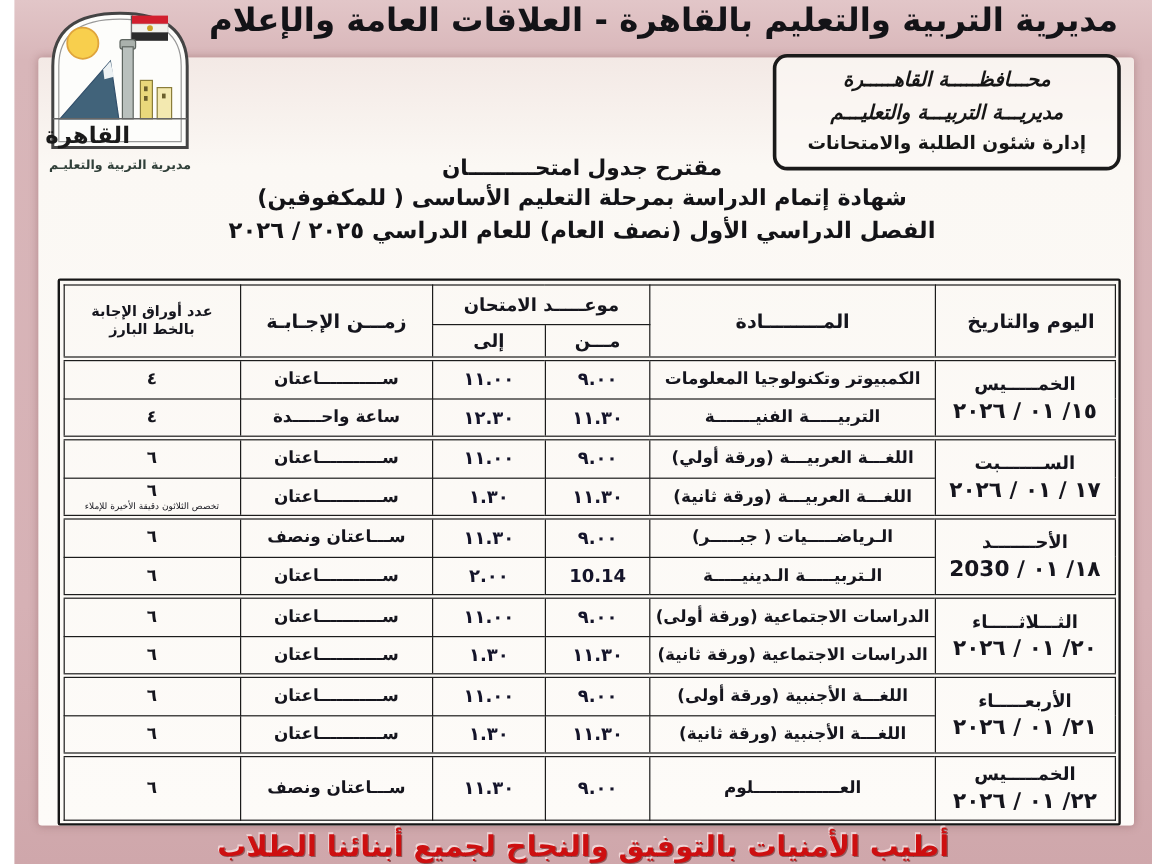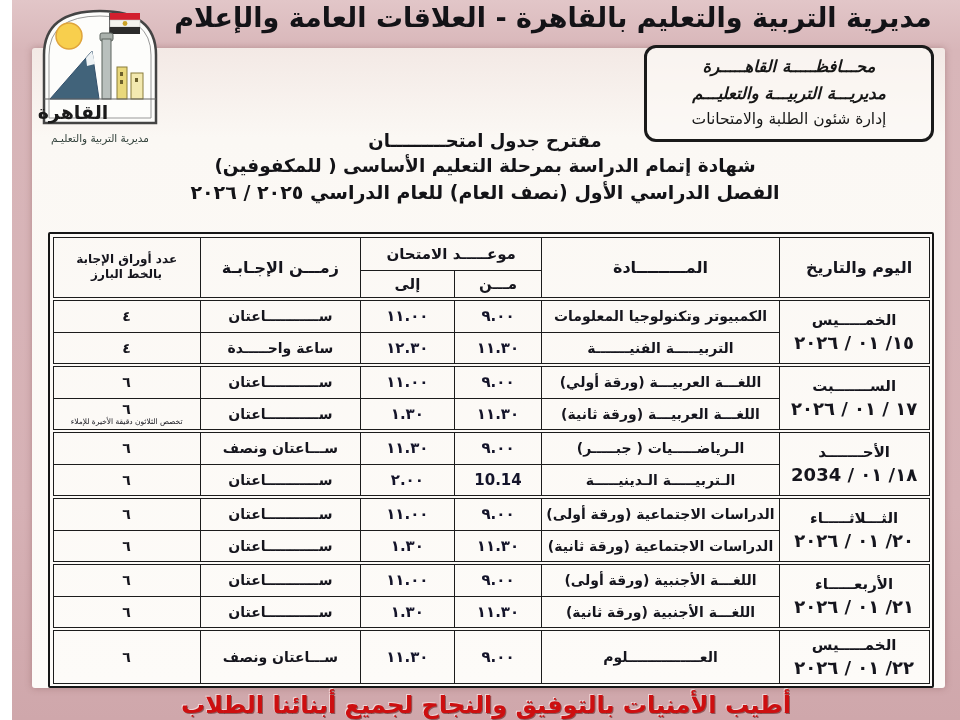--- a/index.html
+++ b/index.html
@@ -17,29 +17,29 @@
     border-radius:3px; box-shadow:0 0 7px rgba(110,60,60,.35);
   }
 
   .top-title {
     position:absolute; top:2px; left:138px; right:4px; text-align:center;
     font-size:27px; font-weight:bold; color:#131317; white-space:nowrap;
     letter-spacing:-0.5px;
   }
 
   .logo-wrap { position:absolute; left:22px; top:3px; width:132px; text-align:center; z-index:3; }
-  .logo-caption { font-size:10.5px; font-weight:normal; color:#31403a; margin-top:1px; }
+  .logo-caption { font-size:10.5px; font-weight:bold; color:#31403a; margin-top:1px; }
 
   .stamp {
     position:absolute; top:45px; right:26px; width:290px; z-index:3;
     border:3px solid #1a1a1a; border-radius:12px; padding:5px 16px 7px;
     background:rgba(252,249,246,.65); text-align:center; color:#161616;
   }
   .stamp .s1, .stamp .s2 { font-size:16.5px; font-weight:bold; font-style:italic; line-height:27px; white-space:nowrap; }
-  .stamp .s3 { font-size:15.5px; font-weight:normal; line-height:25px; white-space:nowrap; }
+  .stamp .s3 { font-size:15.5px; font-weight:bold; line-height:25px; white-space:nowrap; }
 
   .doc-title { position:absolute; top:128px; left:48px; right:50px; text-align:center; color:#131317; z-index:2; }
   .doc-title .t1 { font-size:18px; font-weight:bold; line-height:25px; }
   .doc-title .t2 { font-size:18.5px; font-weight:bold; line-height:26px; }
   .doc-title .t3 { font-size:19px; font-weight:bold; line-height:27px; }
 
   .table-frame {
     position:absolute; top:232px; left:36px; width:886px; z-index:2;
     border:2px solid #161616; padding:2.5px; border-radius:2px;
   }
@@ -188,21 +188,21 @@
             <td class="time">١.٣٠</td>
             <td>ســـــــــــاعتان</td>
             <td>
               <div>٦</div>
               <div class="note">تخصص الثلاثون دقيقة الأخيرة للإملاء</div>
             </td>
           </tr>
           <tr class="group-start">
             <td rowspan="2">
               <div class="day">الأحـــــــد</div>
-              <div class="date">١٨/ ٠١ / 2034</div>
+              <div class="date">١٨/ ٠١ / 2030</div>
             </td>
             <td class="subject">الـرياضـــــيات ( جبـــــر)</td>
             <td class="time">٩.٠٠</td>
             <td class="time">١١.٣٠</td>
             <td>ســـاعتان ونصف</td>
             <td>
               <div>٦</div>
             </td>
           </tr>
           <tr>

